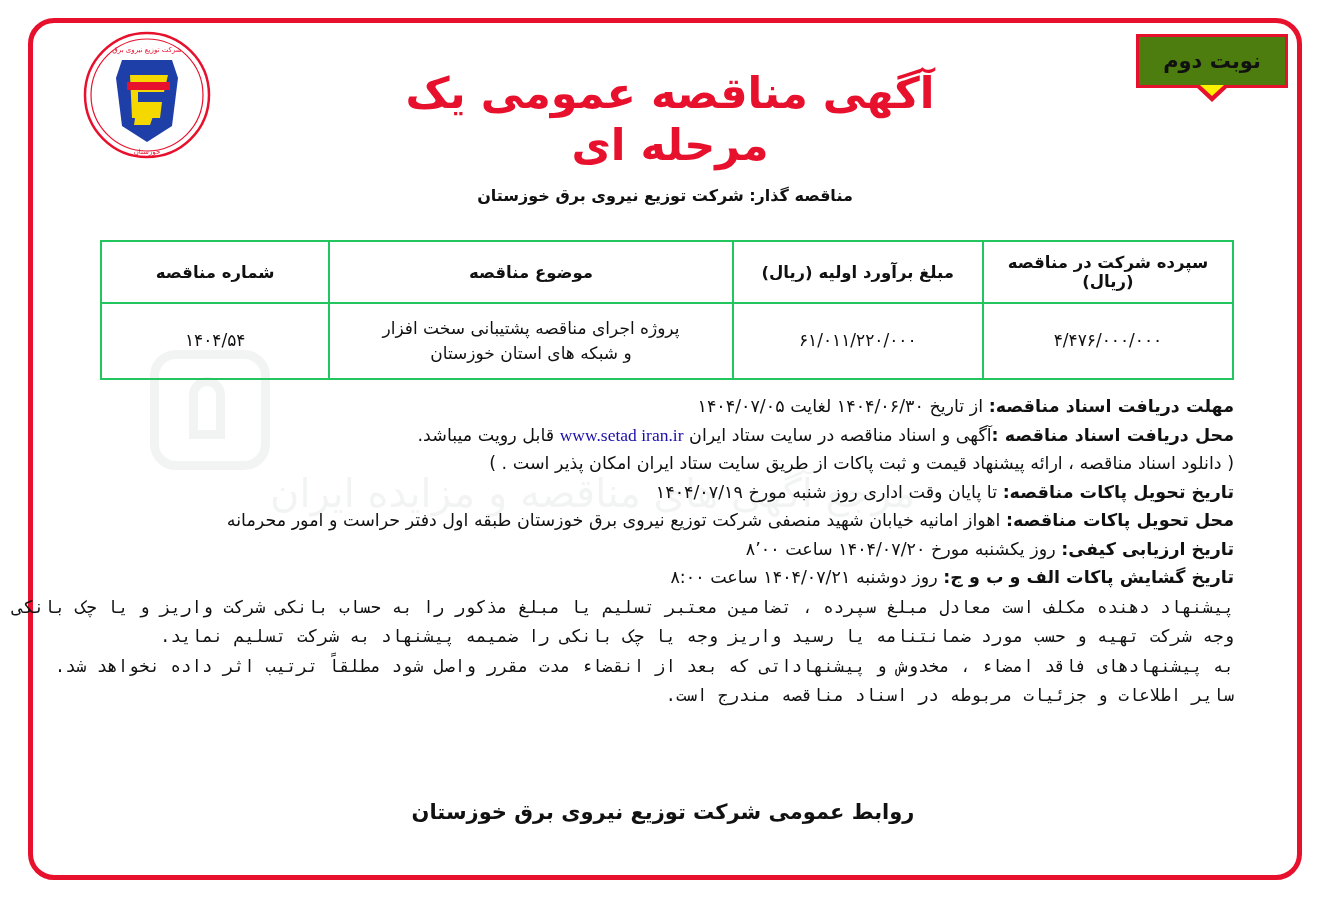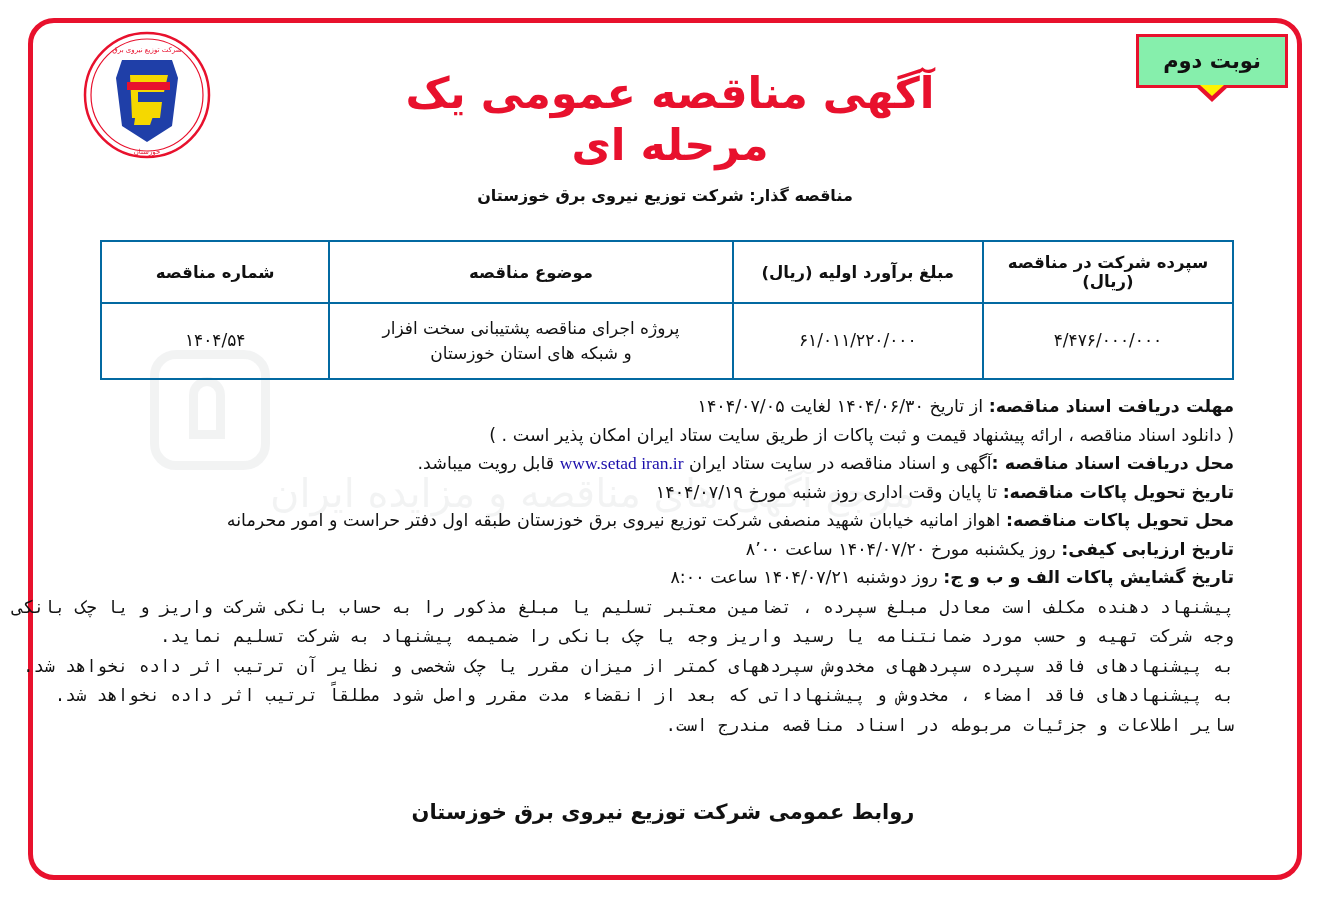--- a/index.html
+++ b/index.html
@@ -87,21 +87,21 @@
 
   .content { position: relative; z-index: 2; }
 
   
   .badge {
     position: absolute;
     right: 42px;
     top: 34px;
     width: 152px;
     height: 54px;
-    background: #86efac;
+    background: #4d7c0f;
     border: 3px solid #e8112d;
     box-sizing: border-box;
     display: flex;
     align-items: center;
     justify-content: center;
   }
   .badge-text {
     font-size: 21px;
     font-weight: bold;
     color: #111;
@@ -174,21 +174,21 @@
     left: 100px;
     top: 240px;
     width: 1134px;
   }
   table.t {
     width: 100%;
     border-collapse: collapse;
     table-layout: fixed;
   }
   table.t th, table.t td {
-    border: 2px solid #0369a1;
+    border: 2px solid #22c55e;
     text-align: center;
     color: #111;
     padding: 8px 4px;
   }
   table.t th {
     font-size: 16.5px;
     font-weight: bold;
     height: 44px;
   }
   table.t td {
@@ -289,28 +289,28 @@
       </table>
     </div>
 
     <div class="body-text">
 
       <div class="ln">
         <span class="lbl">مهلت دریافت اسناد مناقصه:</span>
         <span>از تاریخ ۱۴۰۴/۰۶/۳۰ لغایت ۱۴۰۴/۰۷/۰۵</span>
       </div>
 
-      <div class="ln">( دانلود اسناد مناقصه ، ارائه پیشنهاد قیمت و ثبت پاکات از طریق سایت ستاد ایران امکان پذیر است . )</div>
-
       <div class="ln">
         <span class="lbl">محل دریافت اسناد مناقصه :</span><span>آگهی و اسناد مناقصه در سایت ستاد ایران</span>
         <span class="link">www.setad iran.ir</span>
         <span>قابل رویت میباشد.</span>
       </div>
 
+      <div class="ln">( دانلود اسناد مناقصه ، ارائه پیشنهاد قیمت و ثبت پاکات از طریق سایت ستاد ایران امکان پذیر است . )</div>
+
       <div class="ln">
         <span class="lbl">تاریخ تحویل پاکات مناقصه:</span>
         <span>تا پایان وقت اداری روز شنبه مورخ ۱۴۰۴/۰۷/۱۹</span>
       </div>
 
       <div class="ln">
         <span class="lbl">محل تحویل پاکات مناقصه:</span>
         <span>اهواز امانیه خیابان شهید منصفی شرکت توزیع نیروی برق خوزستان طبقه اول دفتر حراست و امور محرمانه</span>
       </div>
 
@@ -320,21 +320,20 @@
       </div>
 
       <div class="ln">
         <span class="lbl">تاریخ گشایش پاکات الف و ب و ج:</span>
         <span>روز دوشنبه ۱۴۰۴/۰۷/۲۱ ساعت ۸:۰۰</span>
       </div>
 
       <div class="p-block">
         <div class="ln">پیشنهاد دهنده مکلف است معادل مبلغ سپرده ، تضامین معتبر تسلیم یا مبلغ مذکور را به حساب بانکی شرکت واریز و یا چک بانکی تضمینی در</div>
         <div class="ln">وجه شرکت تهیه و حسب مورد ضمانتنامه یا رسید واریز وجه یا چک بانکی را ضمیمه پیشنهاد به شرکت تسلیم نماید.</div>
-        <div class="ln">به پیشنهادهای فاقد سپرده سپردههای مخدوش سپردههای کمتر از میزان مقرر یا چک شخصی و نظایر آن ترتیب اثر داده نخواهد شد.</div>
         <div class="ln">به پیشنهادهای فاقد امضاء ، مخدوش و پیشنهاداتی که بعد از انقضاء مدت مقرر واصل شود مطلقاً ترتیب اثر داده نخواهد شد.</div>
         <div class="ln">سایر اطلاعات و جزئیات مربوطه در اسناد مناقصه مندرج است.</div>
       </div>
 
     </div>
 
     <div class="footer">روابط عمومی شرکت توزیع نیروی برق خوزستان</div>
 
   </div>
 </div>

